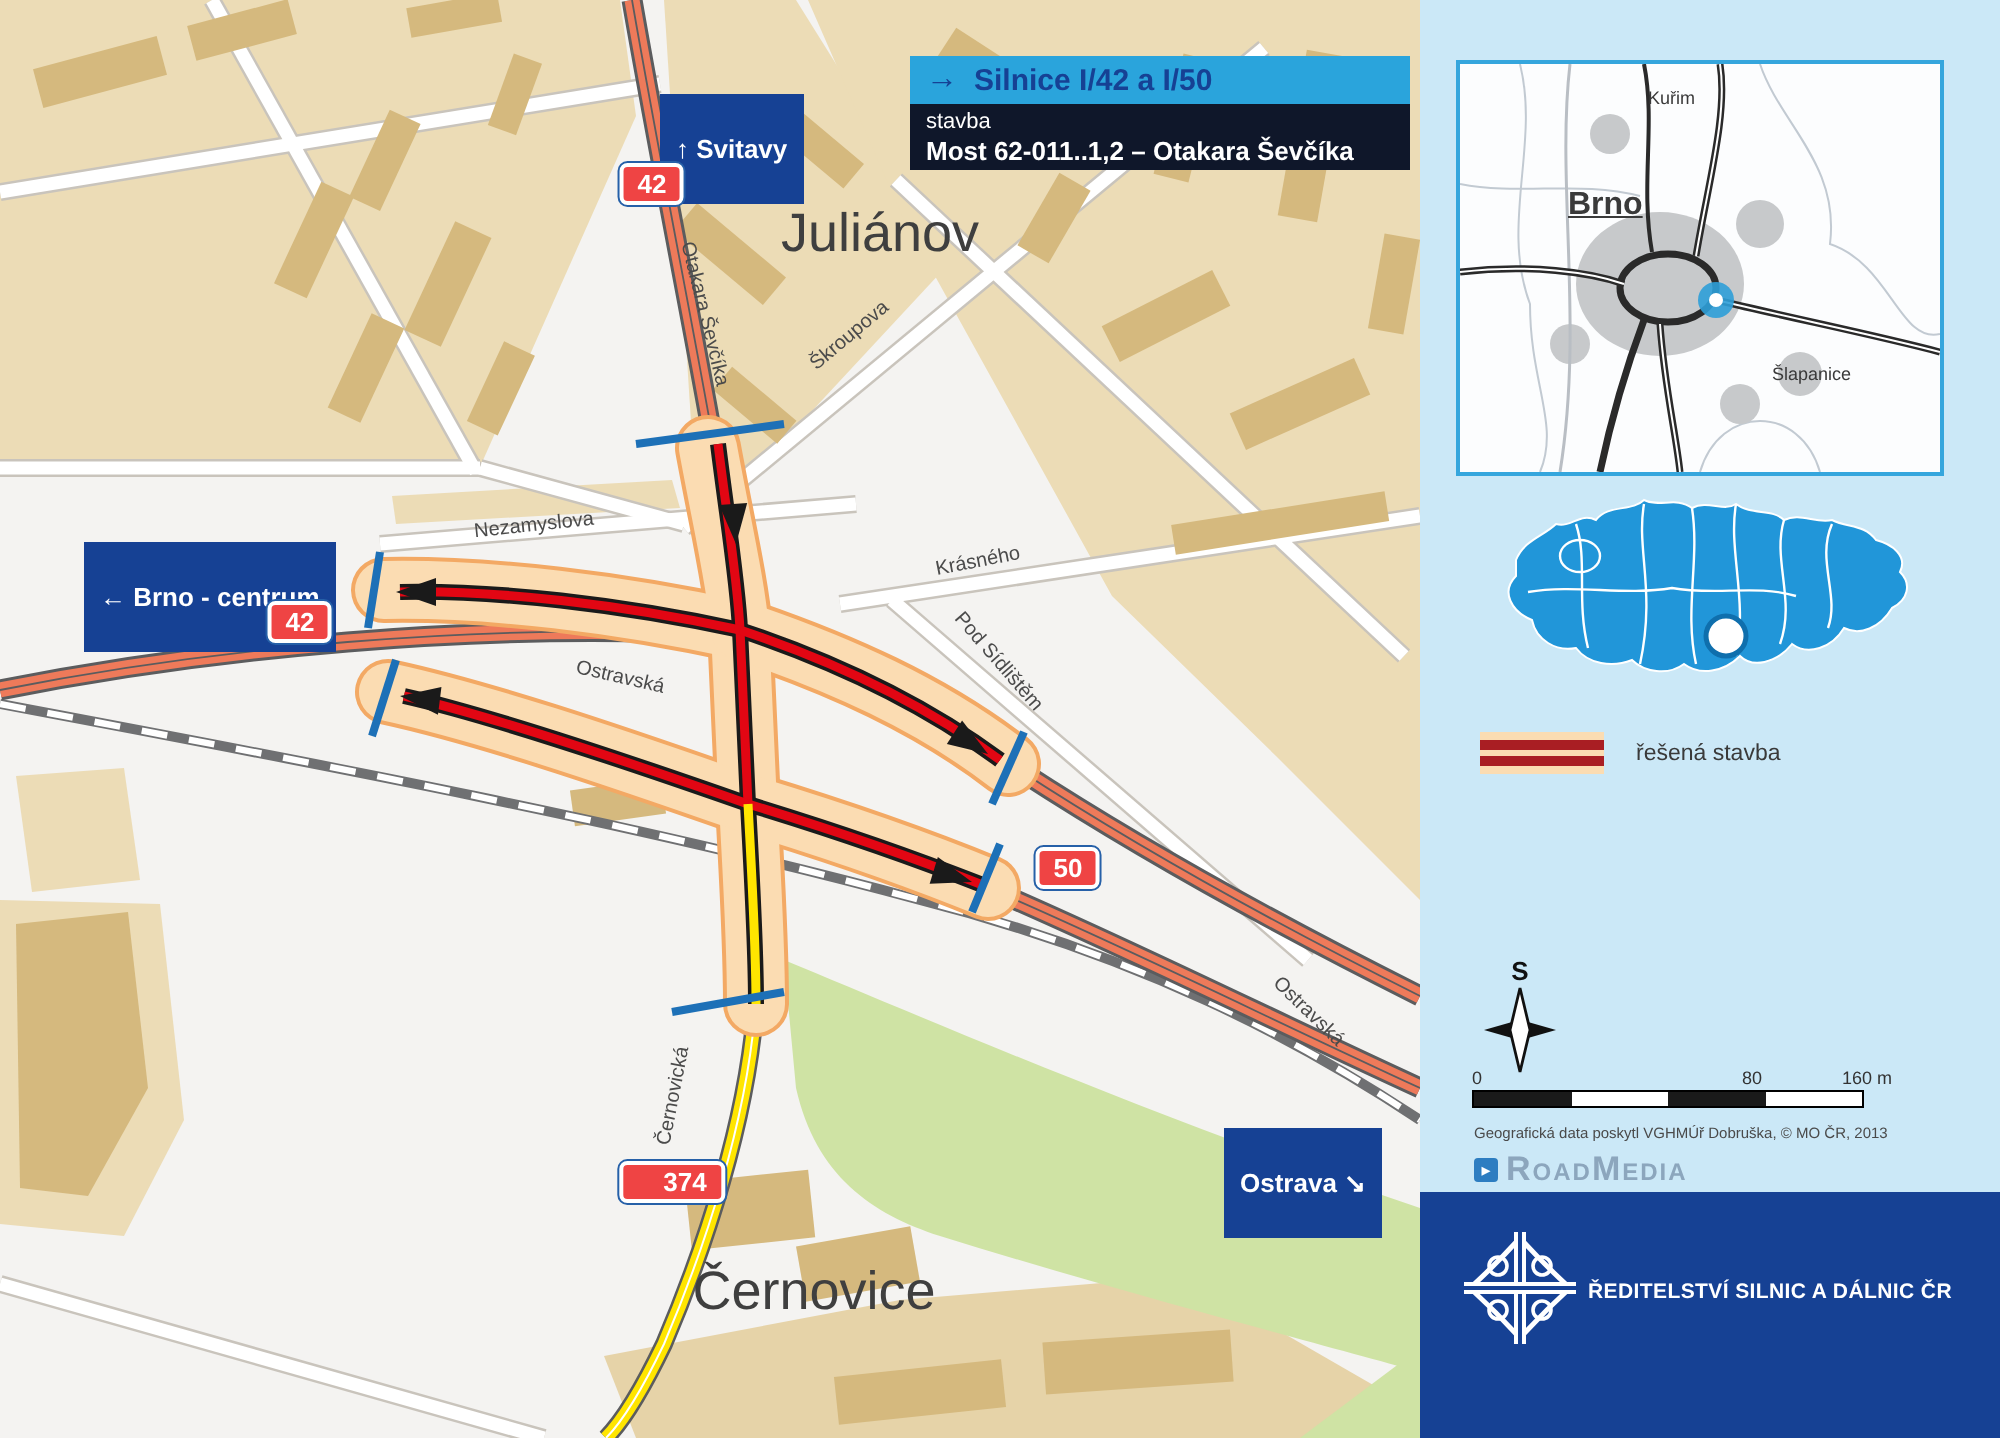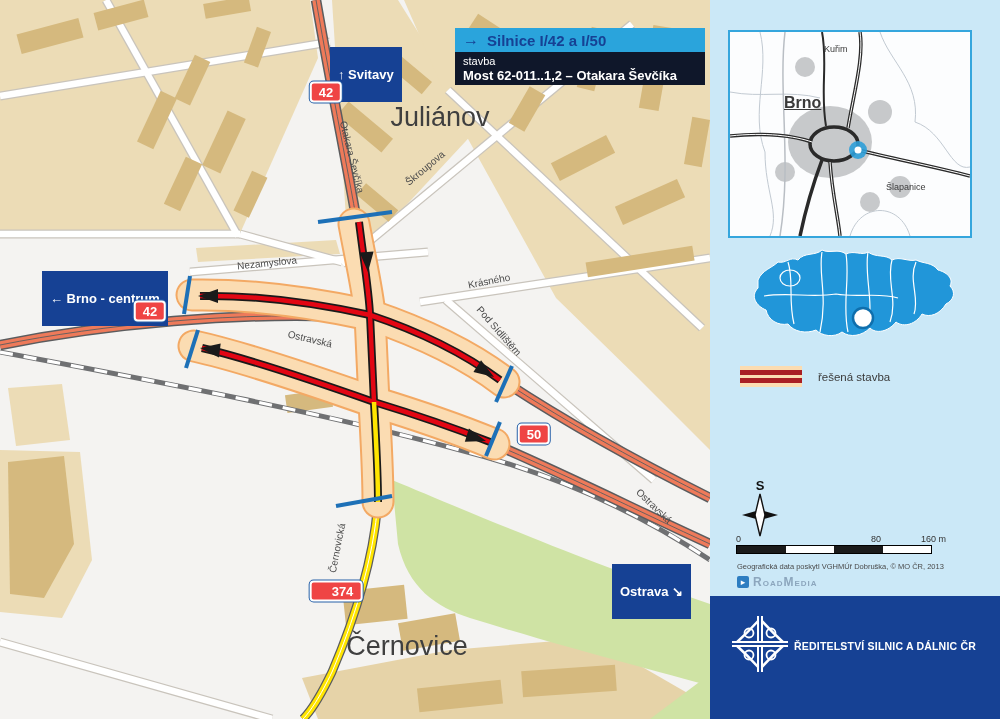--- a/index.html
+++ b/index.html
@@ -42,21 +42,21 @@
   .scalebar .labels .s0{position:absolute;left:0;}
   .scalebar .labels .s1{position:absolute;left:91px;margin-left:44px;}
   .scalebar .labels .s2{position:absolute;right:-14px;}
   .scalebar .bar{height:7px;border:1px solid #000;background:#fff;display:flex;}
   .scalebar .bar i{width:49px;height:100%;display:block;}
   .scalebar .bar i:nth-child(odd){background:#1a1a1a;}
   .attribution{position:absolute;left:27px;top:562px;font-size:7.5px;color:#4a4a4a;white-space:nowrap;}
   .roadmedia{position:absolute;left:27px;top:575px;display:flex;align-items:center;gap:4px;}
   .roadmedia .ic{width:12px;height:12px;background:#2d7dc1;border-radius:2px;color:#fff;
                  font-size:9px;line-height:12px;text-align:center;}
-  .roadmedia .tx{font-variant:small-caps;letter-spacing:1px;font-size:12px;color:#8ca6bd;font-weight:bold;}
+  .roadmedia .tx{font-variant:small-caps;letter-spacing:1px;font-size:17px;color:#8ca6bd;font-weight:bold;}
   .footer{position:absolute;left:0;top:596px;width:316px;height:123px;background:#164194;}
   .footer .org{position:absolute;left:84px;top:44px;width:200px;color:#fff;font-weight:bold;
                font-size:10.5px;letter-spacing:.2px;}
 </style>
 </head>
 <body>
 
 <div class="page">
 
   <div class="map-area">

